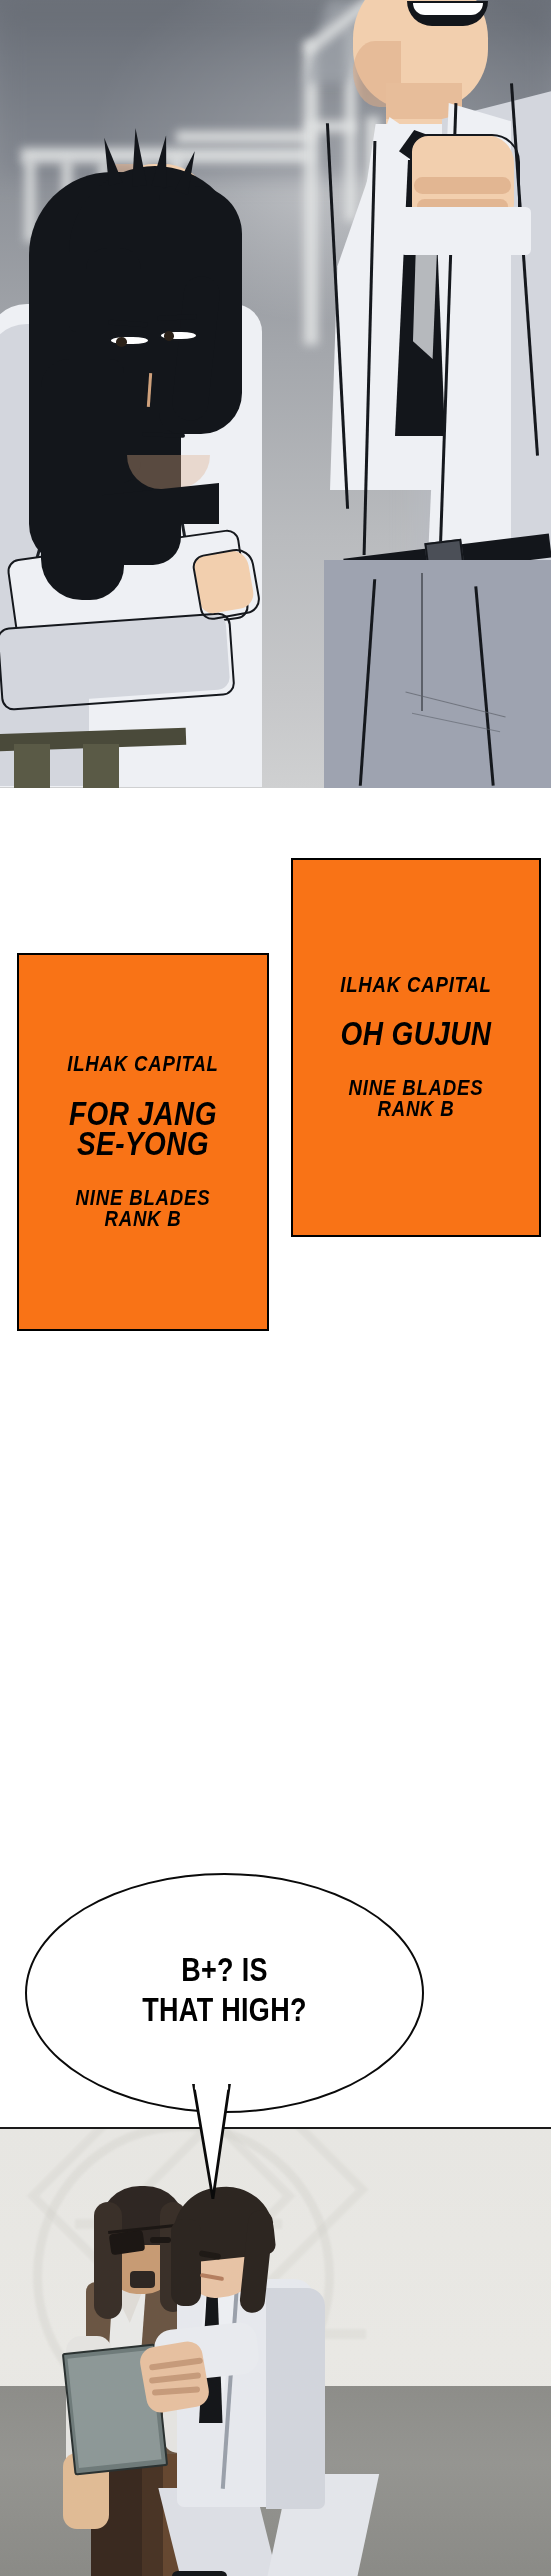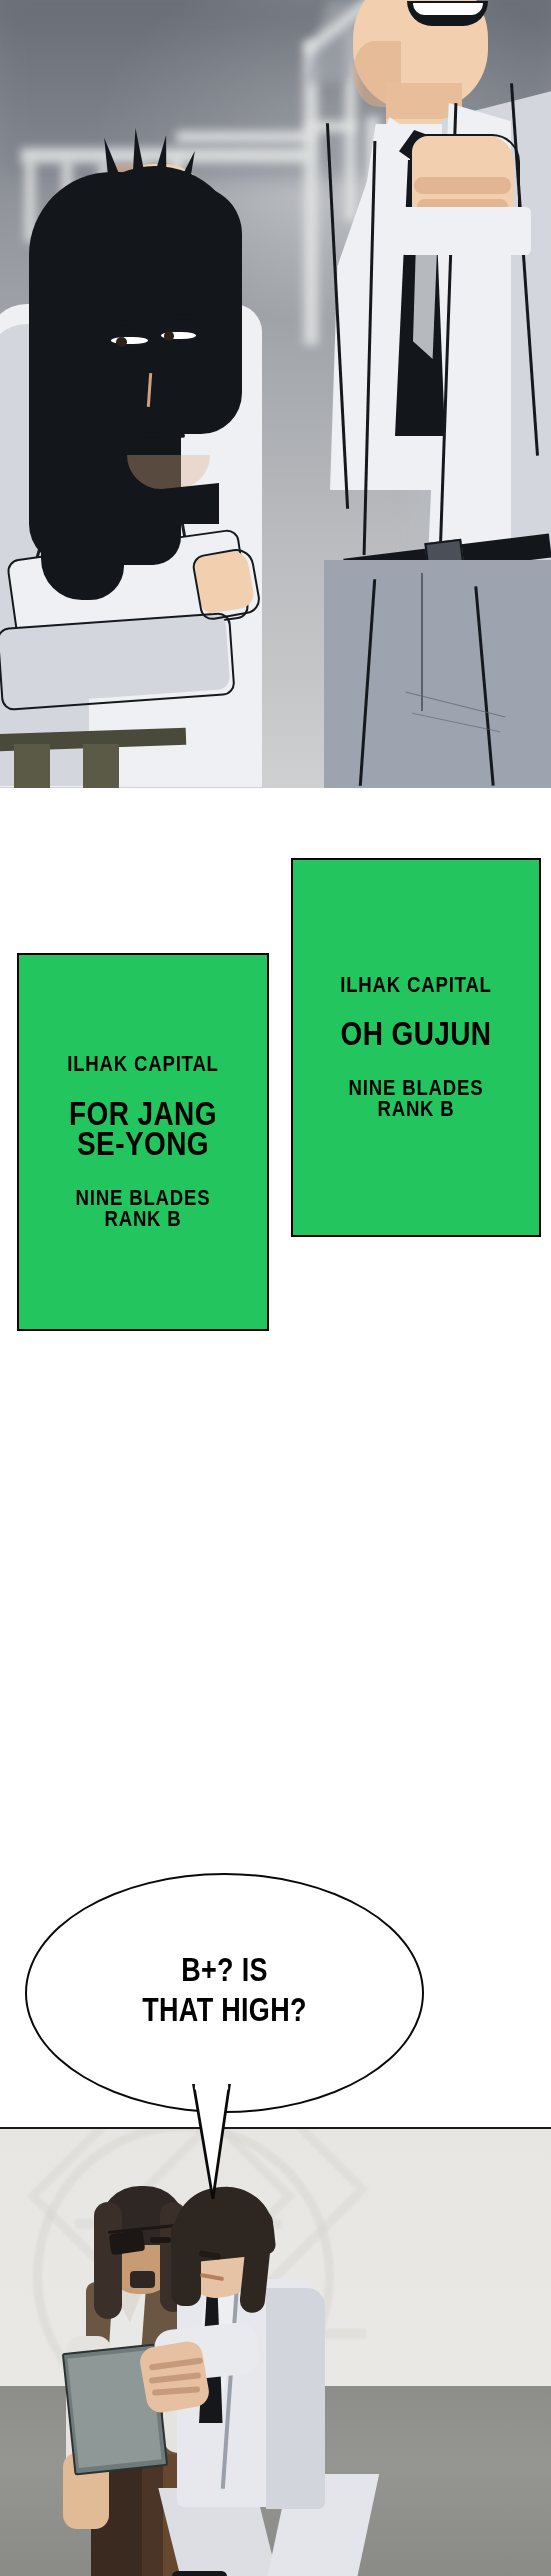--- a/index.html
+++ b/index.html
@@ -60,29 +60,30 @@
   .skin { position: absolute; background: #f2cfae; }
   .skin-sh { position: absolute; background: #dcab86; }
   .suit-lt { position: absolute; background: #eef0f4; }
   .suit-md { position: absolute; background: #d3d6dd; }
   .suit-dk { position: absolute; background: #9ea3b0; }
   .outline { position: absolute; border: 2.1px solid #15181d; background: transparent; }
 
   
   .caption-box {
     position: absolute;
-    background: #22c55e;
+    background: #f97316;
     border: 2.8px solid #000000;
     box-sizing: border-box;
     display: flex;
     flex-direction: column;
     align-items: center;
     justify-content: center;
     text-align: center;
     color: #000000;
+    font-style: italic;
   }
   #caption-right { left: 291px; top: 858px; width: 250px; height: 379px; padding: 18px 8.3px; }
   #caption-left  { left: 17px;  top: 953px; width: 252px; height: 378px; padding: 18px 8.3px; }
 
   .cap-small {
     font-family: "Liberation Sans", sans-serif;
     font-weight: 700;
     letter-spacing: 0.8px;
     line-height: 1.12;
     font-size: 18.6px;

